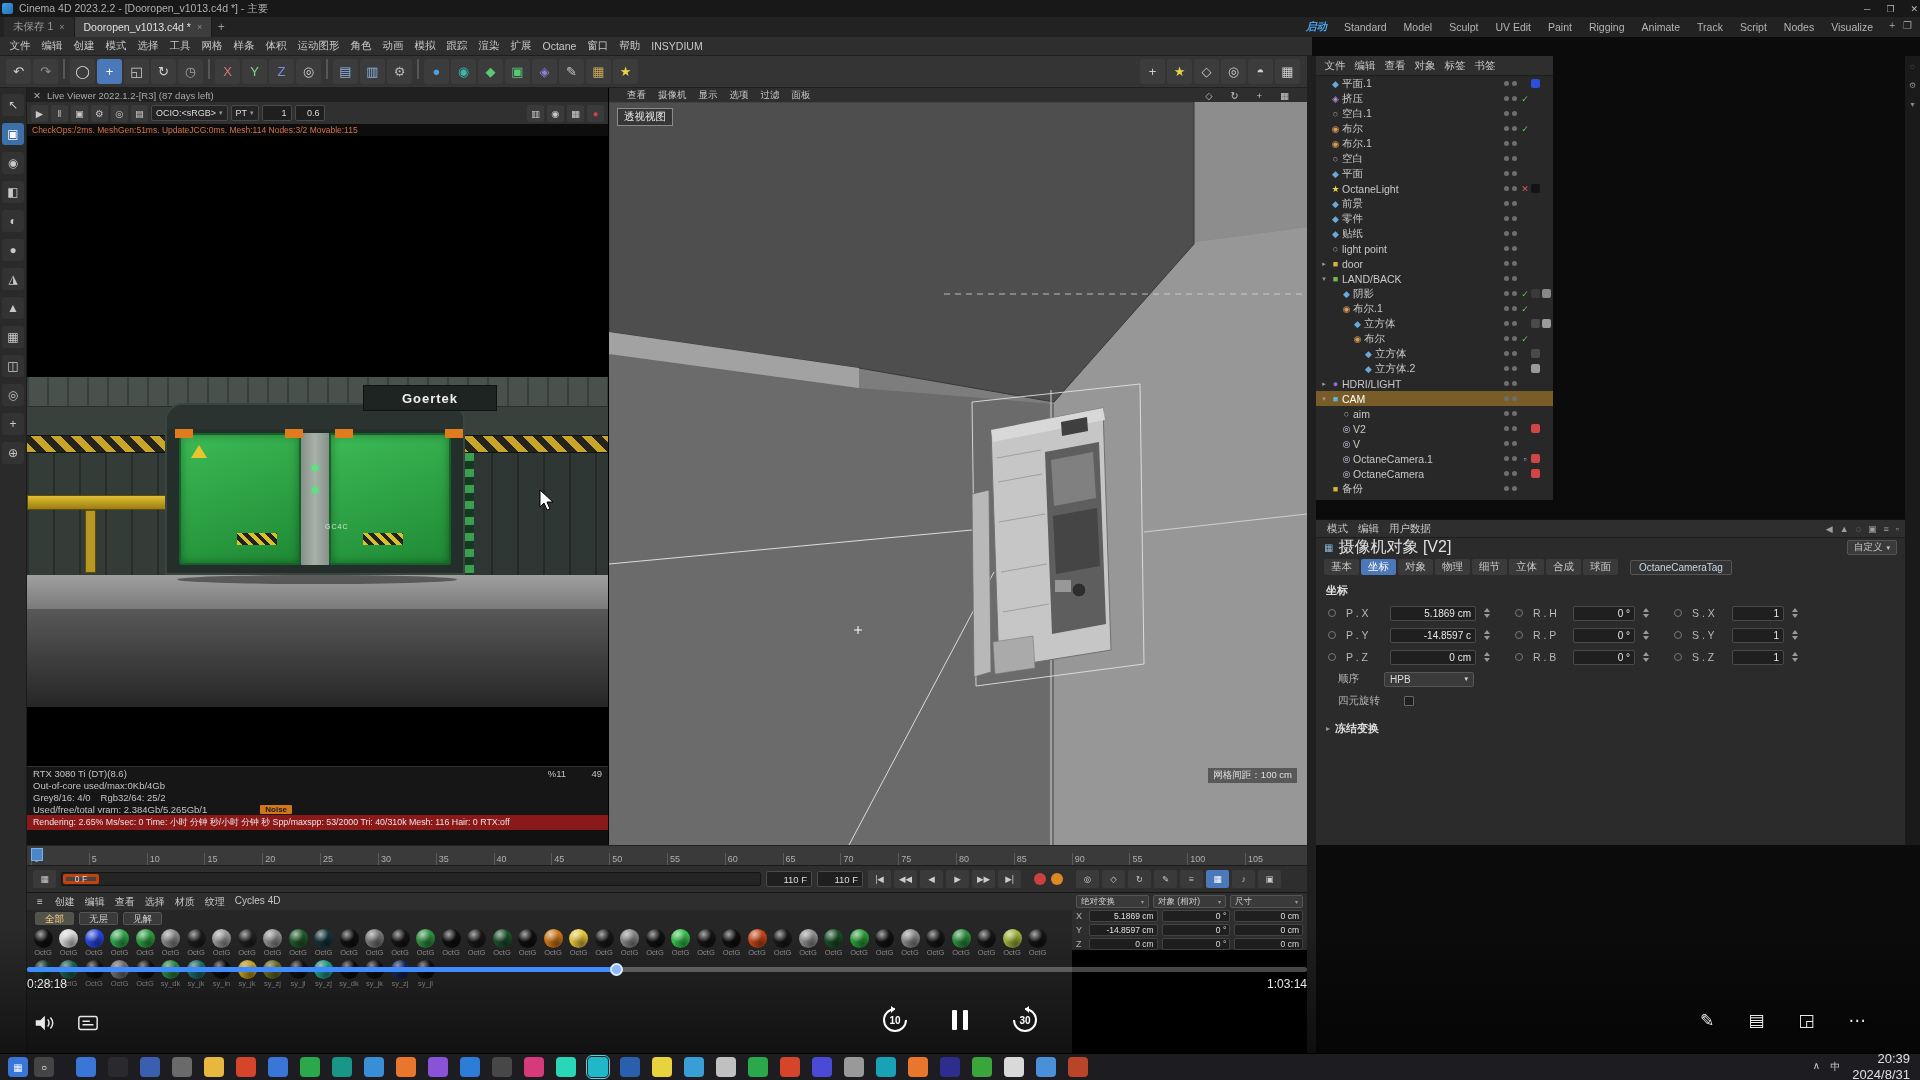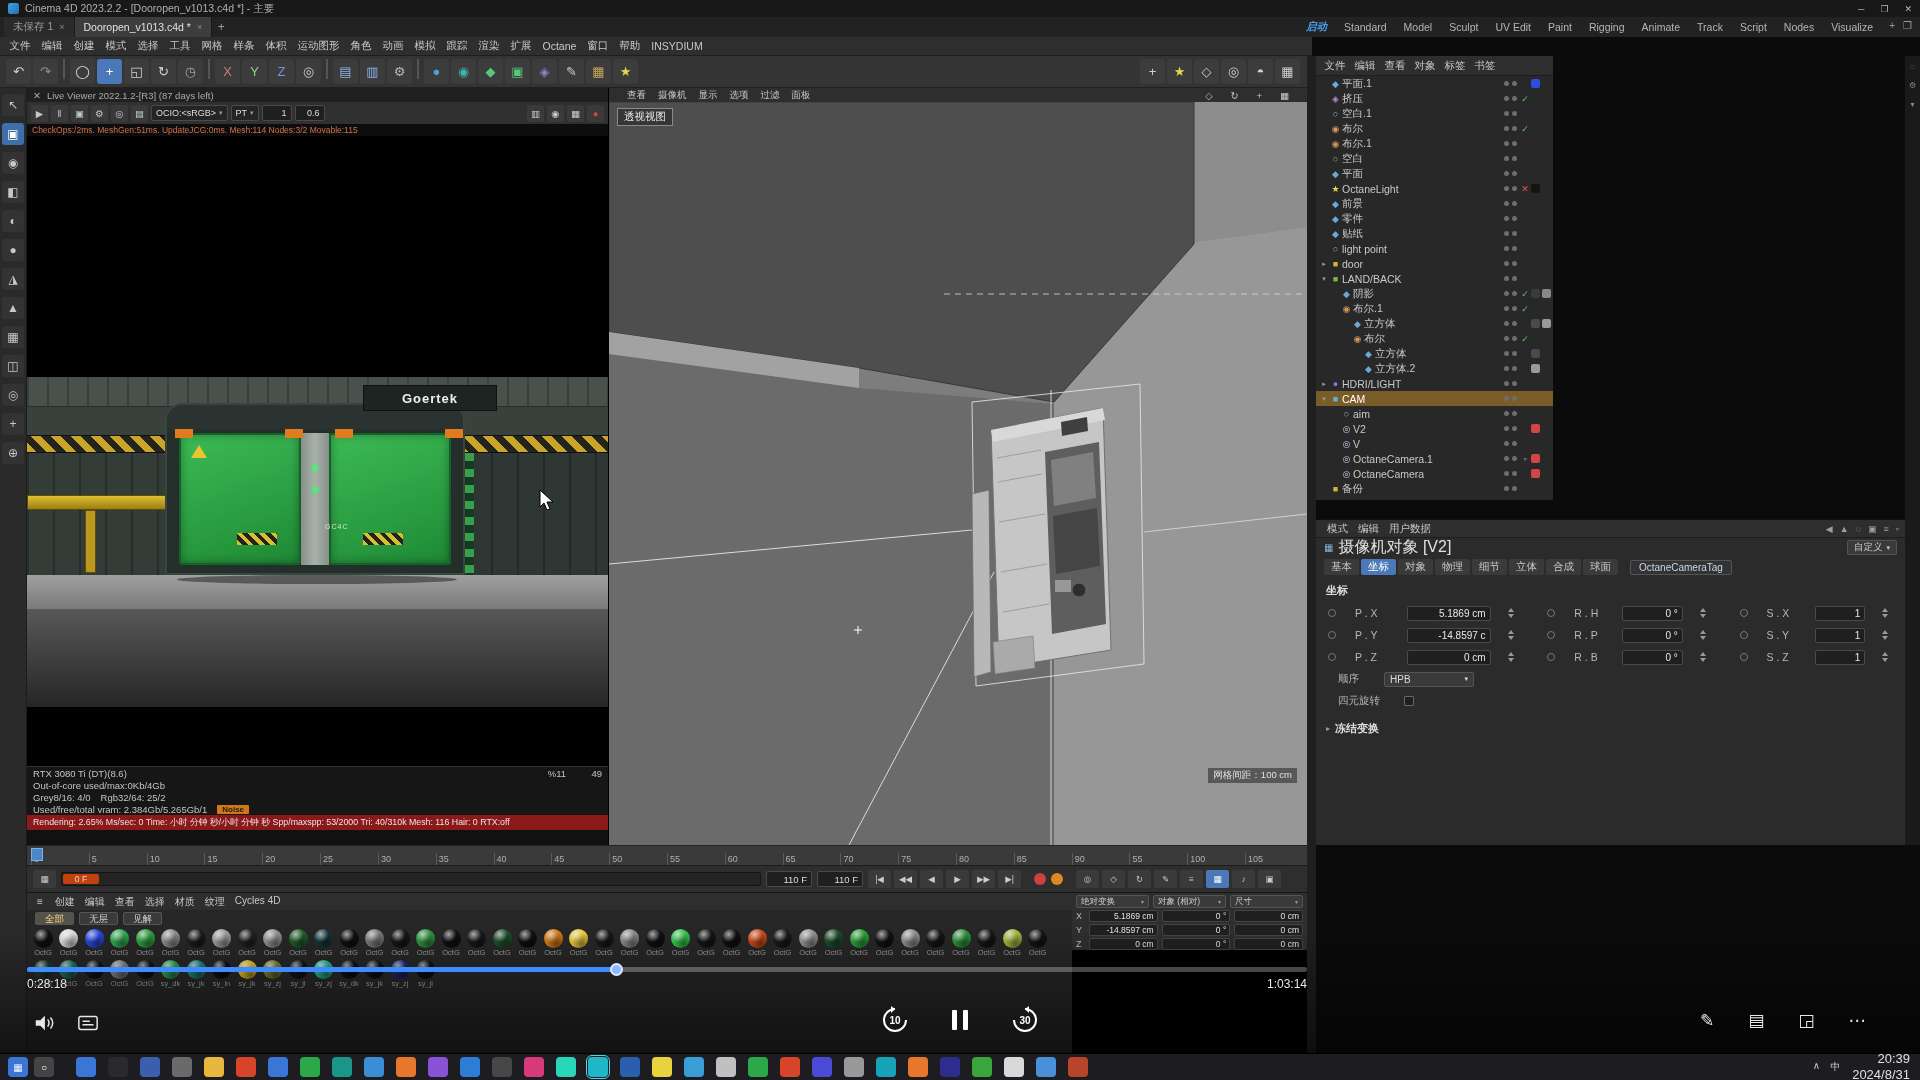--- a/index.html
+++ b/index.html
@@ -2,21 +2,21 @@
 <html><head>
 <meta charset="utf-8">
 <style>
   * { margin:0; padding:0; box-sizing:border-box; }
   html,body { background:#000; }
   body { font-family:"Liberation Sans","DejaVu Sans",sans-serif; }
   #screen { position:relative; width:1920px; height:1080px; background:#000; overflow:hidden; color:#c8c8c8; }
   .abs { position:absolute; }
 
   
-  .titlebar { left:0; top:0; width:1920px; height:17px; background:#181818; display:flex; align-items:center; padding:0 8px; font-size:10.5px; color:#b0b0b0;text-align:right; }
+  .titlebar { left:0; top:0; width:1920px; height:17px; background:#181818; display:flex; align-items:center; padding:0 2px; font-size:10.5px; color:#b0b0b0;text-align:right; }
   .app-ic { width:11px; height:11px; background:linear-gradient(135deg,#3aa0e8,#2a6fb0); border-radius:2px; margin-right:6px; }
   .winbtns { margin-left:auto; display:flex; gap:16px; font-size:9px; color:#bbb; }
   .winbtns span { cursor:default; }
 
   
   .docrow { left:0; top:17px; width:1920px; height:20px; background:#222; display:flex; align-items:center; }
   .doctabs { display:flex; height:100%; margin-left:4px; }
   .doctab { display:flex; align-items:center; gap:6px; padding:0 9px; font-size:10.5px; color:#9a9a9a; background:#2a2a2a; border-right:1px solid #1a1a1a; }
   .doctab.active { background:#3d3d3d; color:#e0e0e0; }
   .doctab .x { font-size:9px; color:#888; }
@@ -49,21 +49,21 @@
   .lv-menu span { font-size:10px; color:#c0c0c0; padding:0 5px; }
   .lv-tb { height:22px; background:#303030; display:flex; align-items:center; gap:3px; padding:0 4px; }
   .lv-ic { width:17px; height:17px; background:#3a3a3a; border-radius:2px; display:flex; align-items:center; justify-content:center; font-size:9.5px; color:#c8c8c8; }
   .lv-chip { height:16px; background:#242424; border:1px solid #4a4a4a; border-radius:2px; font-size:9px; color:#ddd; display:flex; align-items:center; padding:0 4px; gap:3px; }
   .lv-chip .car { font-size:7px; color:#999; }
   .lv-field { width:30px; height:16px; background:#1f1f1f; border:1px solid #4a4a4a; border-radius:2px; font-size:9px; color:#ddd; display:flex; align-items:center; justify-content:flex-end; padding:0 4px; }
   .lv-status { height:12px; background:#0d0d0d; font-size:8.5px; color:#d4704a; padding:0 5px; white-space:nowrap; overflow:hidden; line-height:12px; }
   .lv-canvas { position:relative; height:630px; background:#000; overflow:hidden; }
   .lv-stats { background:#161616; border-top:1px solid #333; font-size:9.5px; color:#c4c4c4; }
   .lv-stats .srow { height:12px; display:flex; align-items:center; padding:0 6px; gap:10px; white-space:nowrap; overflow:hidden; }
-  .noise-badge { background:#d07818; color:#1a1a1a; font-size:8px; padding:0 5px; border-radius:1px; font-weight:bold; }
+  .noise-badge { background:#d07818; color:#1a1a1a; font-size:8px; padding:0 5px; border-radius:1px; font-weight:bold;margin-left:43px; }
   .lv-redline { height:15px; background:#8a1a1a; color:#f0e0e0; font-size:8.8px; display:flex; align-items:center; padding:0 6px; white-space:nowrap; overflow:hidden; }
 
   
   .rr { position:absolute; left:0; top:241px; width:582px; height:330px; background:linear-gradient(#39423f,#2c3431); overflow:hidden; }
   .rr > div { position:absolute; }
   .rr-ceil { left:0; top:0; width:582px; height:30px; background:#49514c; background-image:repeating-linear-gradient(90deg, rgba(0,0,0,.22) 0 2px, transparent 2px 20px); border-bottom:1px solid #2a2f2c; }
   .rr-wall { left:0; top:30px; width:582px; height:28px; background:#39413d; }
   .rr-hazl { left:0; top:58px; width:152px; height:18px; }
   .rr-hazr { left:432px; top:58px; width:150px; height:18px; }
   .haz { background:repeating-linear-gradient(45deg,#c9a62a 0 7px,#24241c 7px 14px); border-top:1px solid #111; border-bottom:1px solid #111; }
@@ -126,42 +126,42 @@
   .attr-hicons { margin-left:auto; display:flex; gap:7px; font-size:9px; color:#a0a0a0; }
   .attr-obj { height:19px; display:flex; align-items:center; gap:5px; padding:0 8px; }
   .attr-obj .oi { font-size:10px; color:#8ab4d8; }
   .attr-obj .ot { font-size:16px; color:#e0e0e0; }
   .attr-preset { margin-left:auto; height:15px; background:#3a3a3a; border:1px solid #555; border-radius:2px; font-size:9.5px; color:#ccc; display:flex; align-items:center; gap:4px; padding:0 6px; }
   .attr-tabs { height:20px; display:flex; align-items:center; gap:2px; padding:0 8px; }
   .attr-tab { font-size:10.5px; color:#c8c8c8; background:#3a3a3a; padding:1px 7px; border-radius:2px; }
   .attr-tab.active { background:#4a78b8; color:#fff; }
   .attr-tagtab { margin-left:10px; font-size:10px; color:#c8d8e8; background:#333; border:1px solid #555; padding:1px 8px; border-radius:2px; }
   .attr-section { font-size:11px; font-weight:bold; color:#ddd; padding:6px 0 4px 10px; }
-  .frow { height:22px; display:flex; align-items:center; padding-left:12px; gap:17px; }
+  .frow { height:22px; display:flex; align-items:center; padding-left:12px; gap:8px; }
   .flabel { font-size:10.5px; color:#b8b8b8; width:36px; }
   .fkey { width:8px; height:8px; border:1px solid #777; border-radius:50%; margin-right:2px; flex:0 0 auto; }
   .fbox { height:15px; background:#1f1f1f; border:1px solid #4a4a4a; border-radius:2px; font-size:10px; color:#e8e8e8; display:flex; align-items:center; justify-content:flex-end; padding:0 4px; }
   .fb1 { width:86px; } .fb2 { width:62px; } .fb3 { width:52px; }
   .stepper { width:9px; height:15px; display:flex; flex-direction:column; justify-content:center; gap:2px; margin-right:14px; }
   .stepper i { display:block; width:0; height:0; border-left:3.5px solid transparent; border-right:3.5px solid transparent; }
   .stepper .u { border-bottom:4px solid #999; } .stepper .d { border-top:4px solid #999; }
   .attr-row2 { display:flex; align-items:center; gap:6px; padding-left:22px; height:22px; }
   .attr-dd { width:90px; height:15px; background:#3a3a3a; border:1px solid #555; border-radius:2px; font-size:10px; color:#ddd; display:flex; align-items:center; justify-content:space-between; padding:0 5px; }
   .chk { width:10px; height:10px; background:#1f1f1f; border:1px solid #666; border-radius:1px; }
   .attr-freeze { display:flex; align-items:center; gap:5px; padding-left:10px; height:20px; font-size:11px; font-weight:bold; color:#ddd; margin-top:6px; }
 
   
   .timeline { left:27px; top:845px; width:1280px; height:20px; background:#3a3a3a; border-top:1px solid #222; display:flex; align-items:flex-end; padding:0 4px; }
   .tick { flex:1; font-size:9px; color:#b0b0b0; border-left:1px solid #5a5a5a; padding-left:2px; height:12px; line-height:12px; }
   .tl-marker { position:absolute; left:31px; top:848px; width:12px; height:13px; background:#4a86c8; border:1px solid #7ab0e8; }
 
   
   .transport { left:27px; top:865px; width:1280px; height:27px; background:#2e2e2e; display:flex; align-items:center; gap:5px; padding:0 6px; border-top:1px solid #1c1c1c; }
   .tslider { position:relative; flex:1; max-width:700px; height:14px; background:#242424; border:1px solid #141414; border-radius:2px; }
-  .thandle { position:absolute; left:1px; top:1px; width:36px; height:10px; background:#454545; border:5px solid #c2410c; border-radius:2px; font-size:8.5px; color:#ddd; display:flex; align-items:center; justify-content:center; }
+  .thandle { position:absolute; left:1px; top:1px; width:36px; height:10px; background:#454545; border:3px solid #c2410c; border-radius:2px; font-size:8.5px; color:#ddd; display:flex; align-items:center; justify-content:center; }
   .tfield { width:46px; height:16px; background:#1f1f1f; border:1px solid #4a4a4a; border-radius:2px; font-size:9.5px; color:#ddd; display:flex; align-items:center; justify-content:flex-end; padding:0 4px; }
   .tbtn { min-width:23px; height:18px; background:#3a3a3a; border-radius:2px; font-size:8.5px; color:#ccc; display:flex; align-items:center; justify-content:center; padding:0 2px; }
   .tbtn.active { background:#4a78b8; color:#fff; }
   .reccirc { width:12px; height:12px; border-radius:50%; }
 
   
   .mats { left:27px; top:892px; width:1045px; height:161px; background:#262626; border-top:1px solid #161616; }
   .mat-menu { height:17px; display:flex; align-items:center; gap:2px; padding:0 5px; background:#2e2e2e; }
   .mat-menu .mi { font-size:10px; color:#c8c8c8; padding:0 5px; }
   .mat-layers { height:17px; display:flex; align-items:center; gap:5px; padding:0 8px; }

